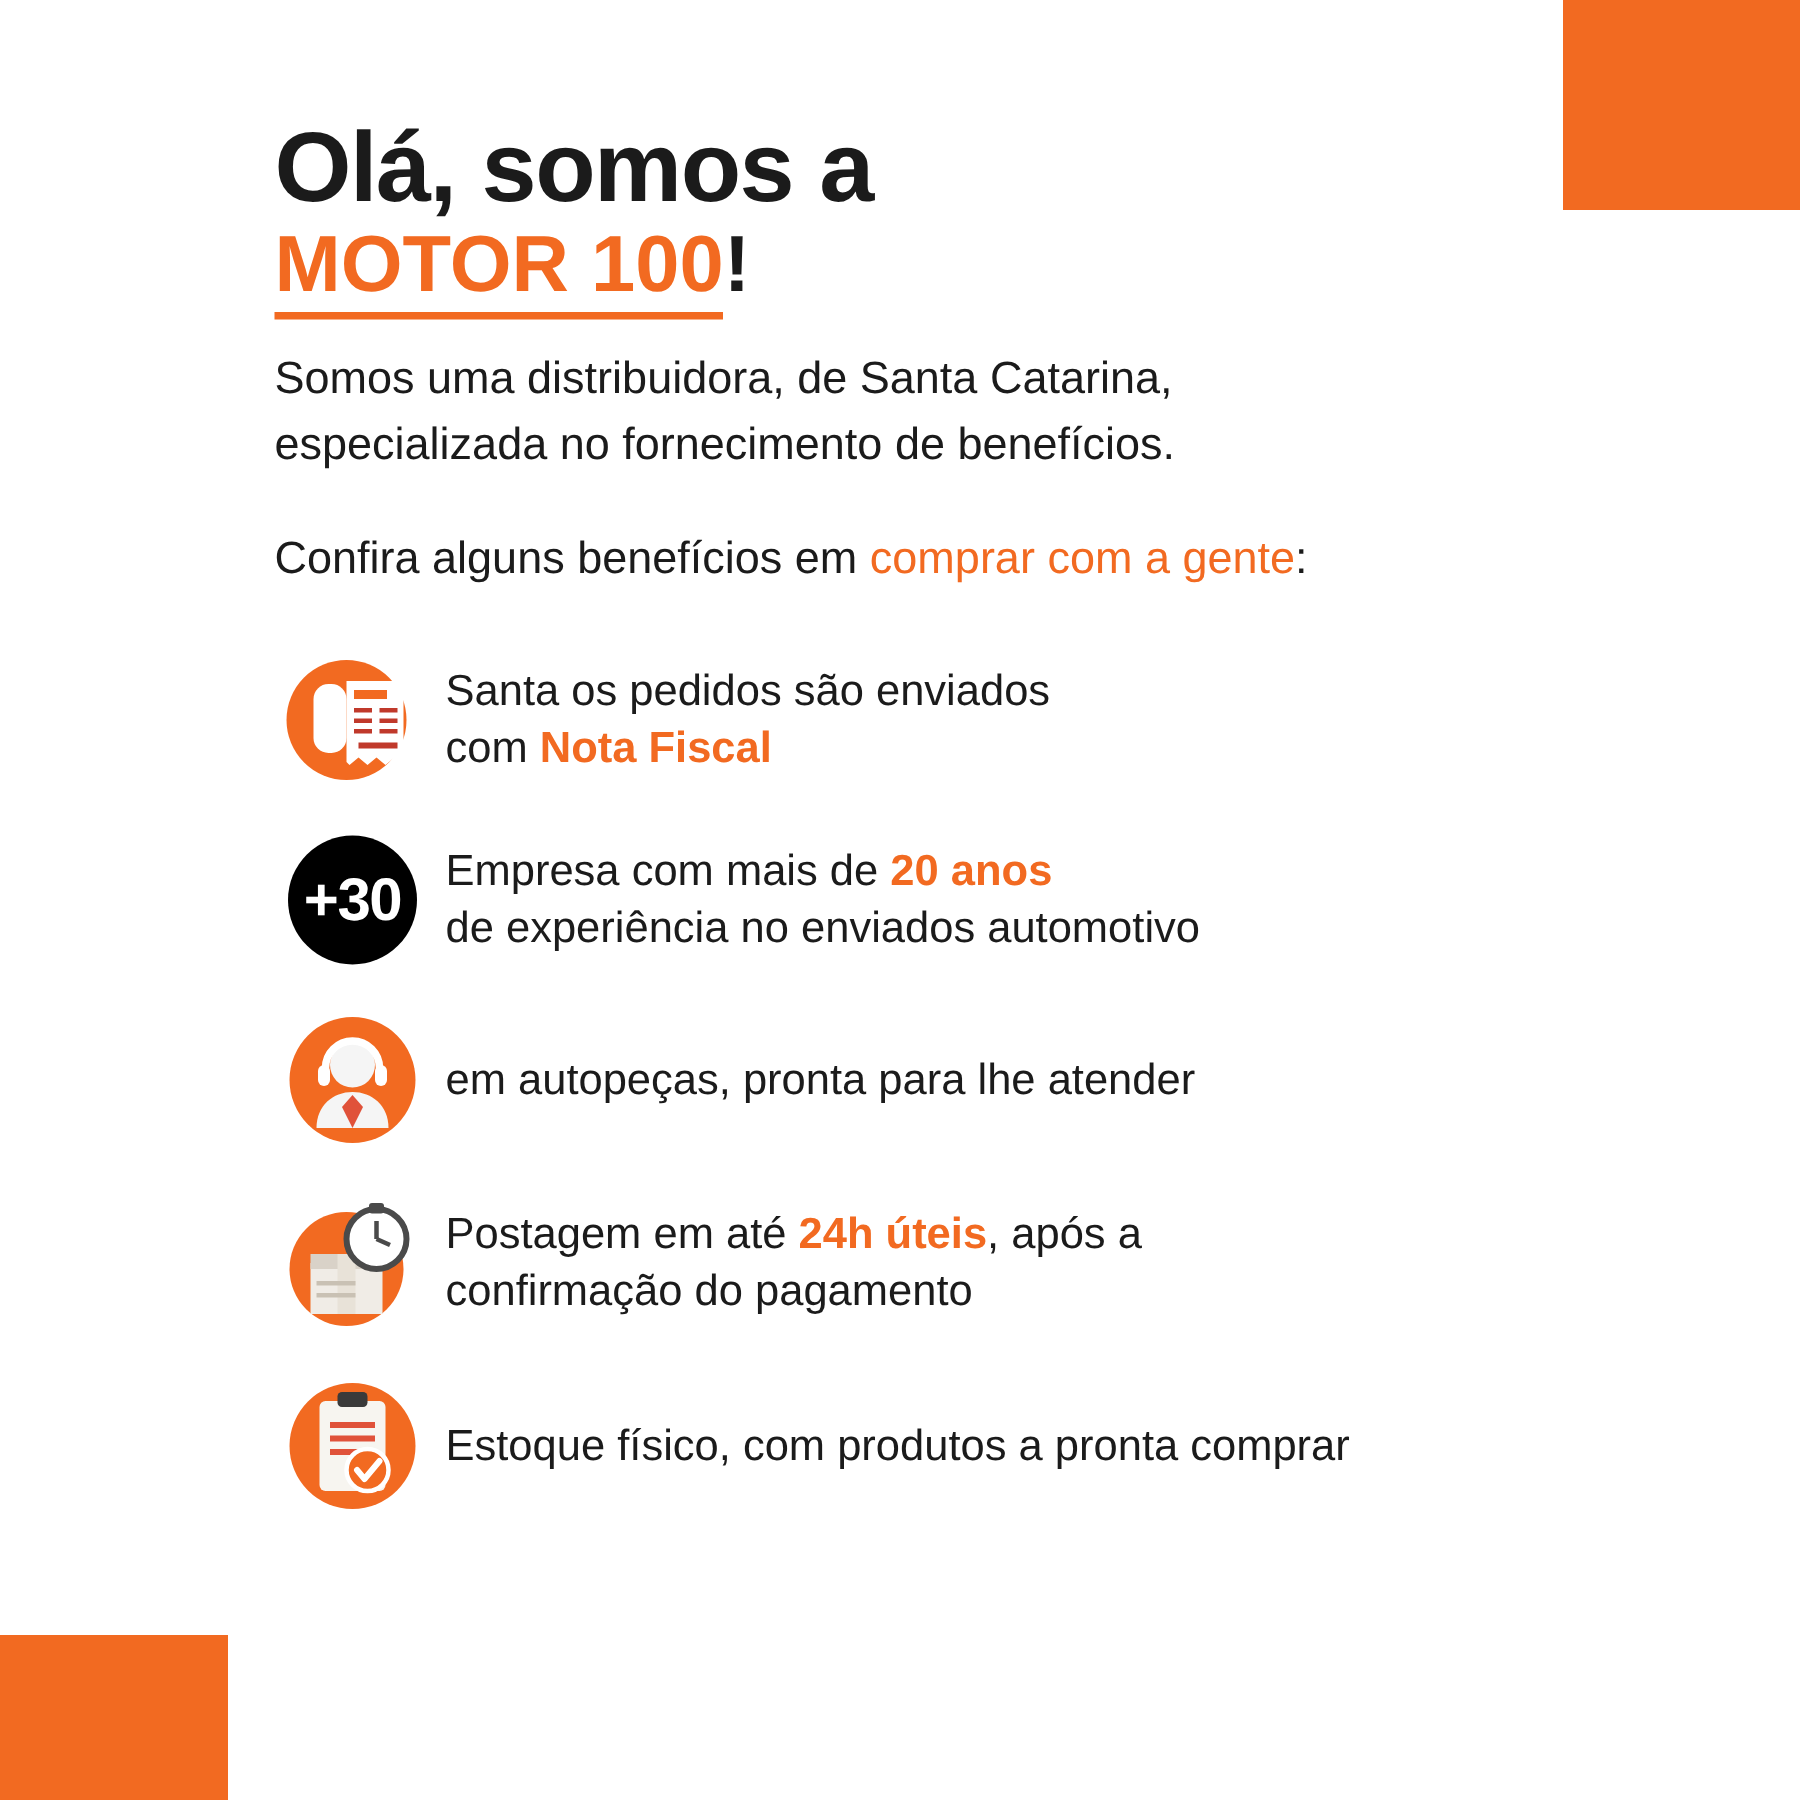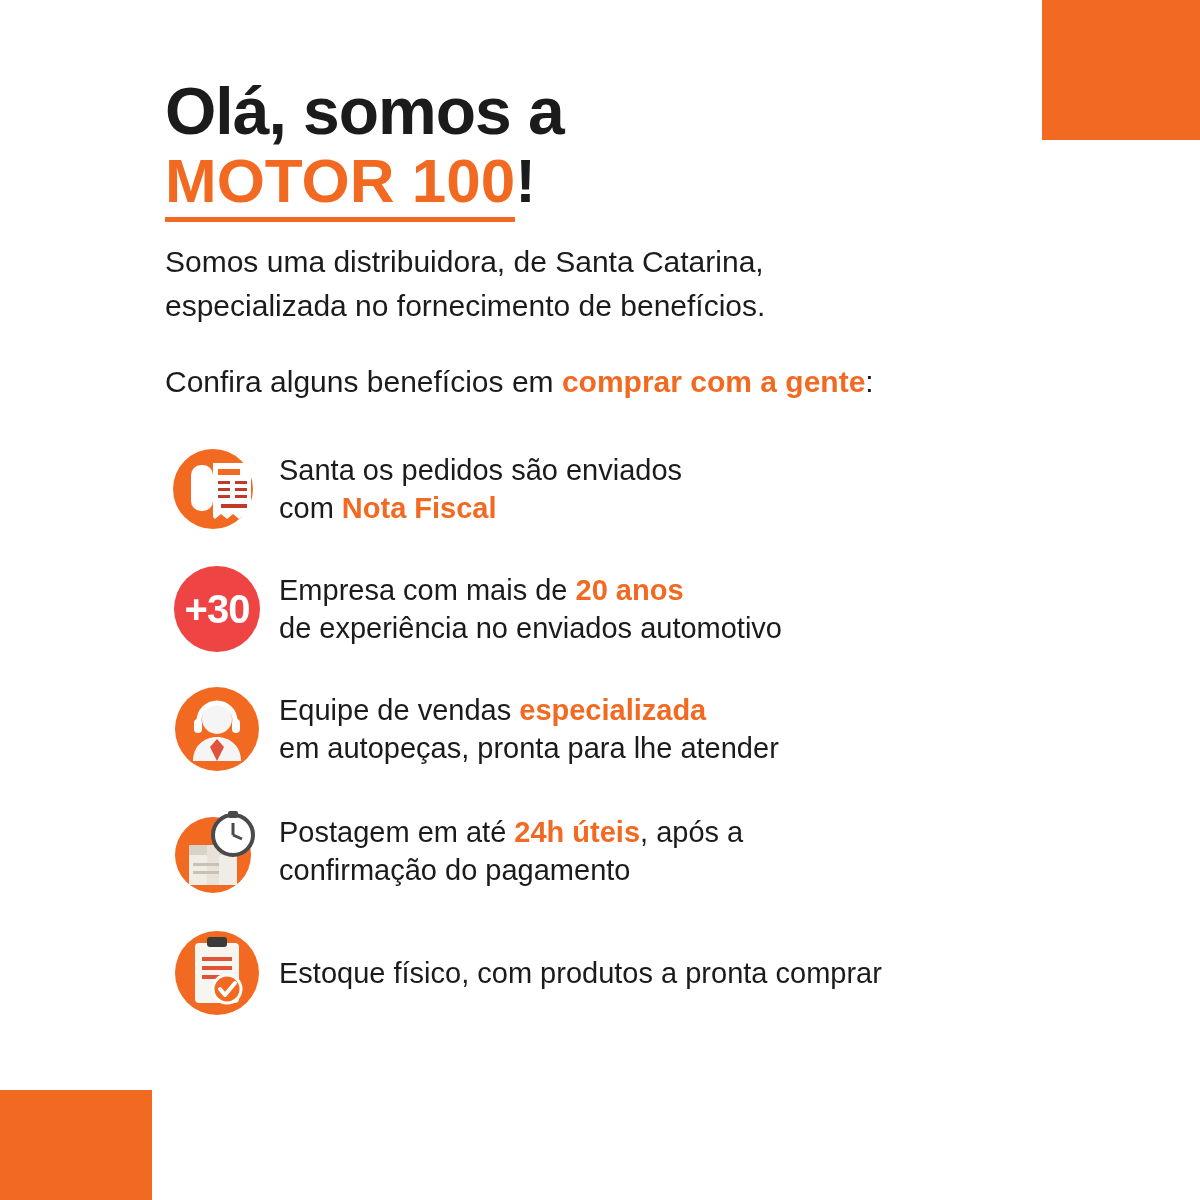--- a/index.html
+++ b/index.html
@@ -29,35 +29,35 @@
     bottom: 0;
     left: 0;
     width: 152px;
     height: 110px;
     background: #F26A21;
   }
 
   
   .content {
     position: absolute;
-    left: 165px;
+    left: 183px;
     top: 78px;
     width: 900px;
   }
 
   .headline-1 {
     font-size: 66px;
     font-weight: bold;
     color: #1b1b1b;
     letter-spacing: -1px;
     line-height: 1.0;
     margin: 0 0 6px 0;
   }
   .headline-2 {
-    font-size: 62px;
+    font-size: 53px;
     font-weight: bold;
     line-height: 1.0;
     margin: 0;
     color: #1b1b1b;
     letter-spacing: 0px;
   }
   .headline-2 .brand {
     color: #F26A21;
     border-bottom: 5px solid #F26A21;
     padding-bottom: 2px;
@@ -70,21 +70,21 @@
     color: #1b1b1b;
   }
 
   .benefits-lead {
     margin-top: 38px;
     font-size: 30px;
     color: #1b1b1b;
   }
   .benefits-lead .accent {
     color: #F26A21;
-    font-weight: bold;
+    font-weight: normal;
   }
 
   
   .benefits {
     margin-top: 42px;
   }
   .benefit {
     display: flex;
     align-items: center;
     margin-bottom: 24px;
@@ -105,21 +105,21 @@
   }
   .benefit-text .accent {
     color: #F26A21;
     font-weight: bold;
     text-align: right;
   }
   .badge-30 {
     width: 86px;
     height: 86px;
     border-radius: 50%;
-    background: #ef4444;
+    background: #000000;
     color: #ffffff;
     font-size: 40px;
     font-weight: bold;
     display: flex;
     align-items: center;
     justify-content: center;
     letter-spacing: -1px;
   }
   svg { display: block; }
 </style>
@@ -181,21 +181,20 @@
           <circle cx="48" cy="48" r="42" fill="#F26A21"></circle>
           <circle cx="48" cy="38" r="15" fill="#f5f5f5"></circle>
           <path d="M24 80 c0-15 11-24 24-24 s24 9 24 24 z" fill="#f5f5f5"></path>
           <path d="M30 40 a18 18 0 0 1 36 0" fill="none" stroke="#ffffff" stroke-width="5"></path>
           <rect x="25" y="38" width="8" height="14" rx="4" fill="#ffffff"></rect>
           <rect x="63" y="38" width="8" height="14" rx="4" fill="#ffffff"></rect>
           <path d="M48 58 l7 8 -7 14 -7-14 z" fill="#e0523a"></path>
         </svg>
       </div>
       <div class="benefit-text">
-        <div><span>Equipe de vendas </span><span class="accent">especializada</span></div>
         <div>em autopeças, pronta para lhe atender</div>
       </div>
     </div>
 
     <div class="benefit">
       <div class="benefit-icon">
         <svg width="100" height="100" viewBox="0 0 100 100">
           <circle cx="46" cy="54" r="38" fill="#F26A21"></circle>
           <rect x="22" y="50" width="48" height="34" fill="#f0ece6"></rect>
           <rect x="22" y="44" width="48" height="10" fill="#d9d2c8"></rect>

